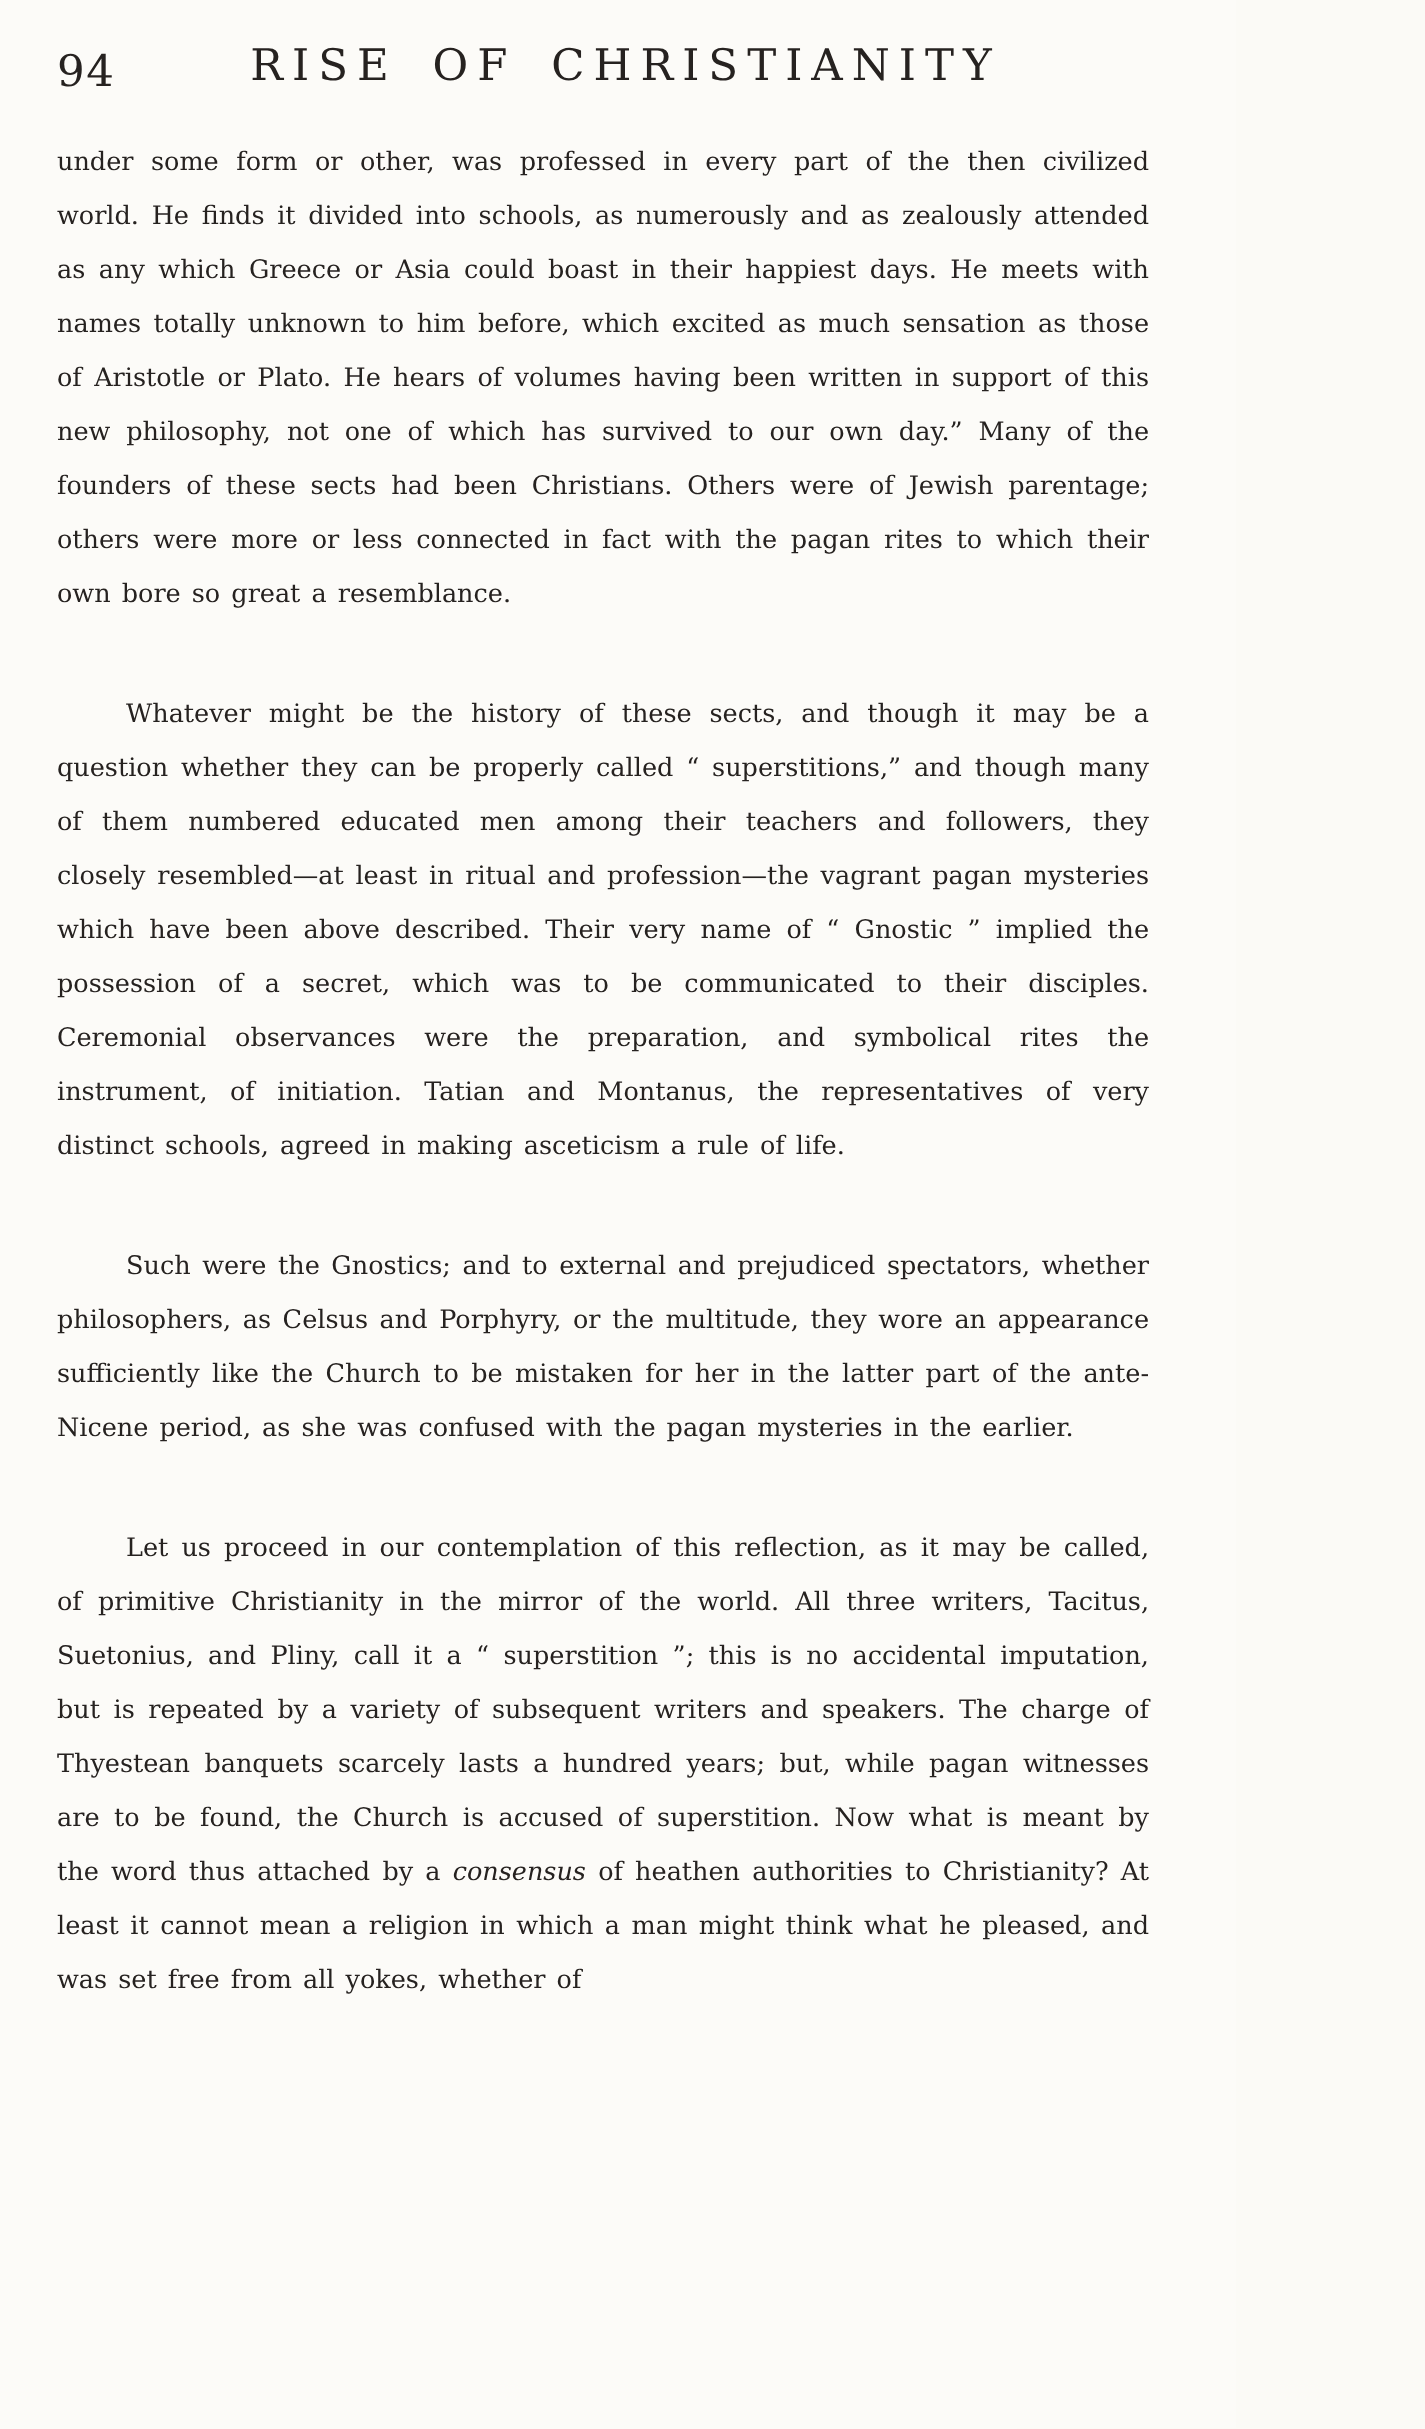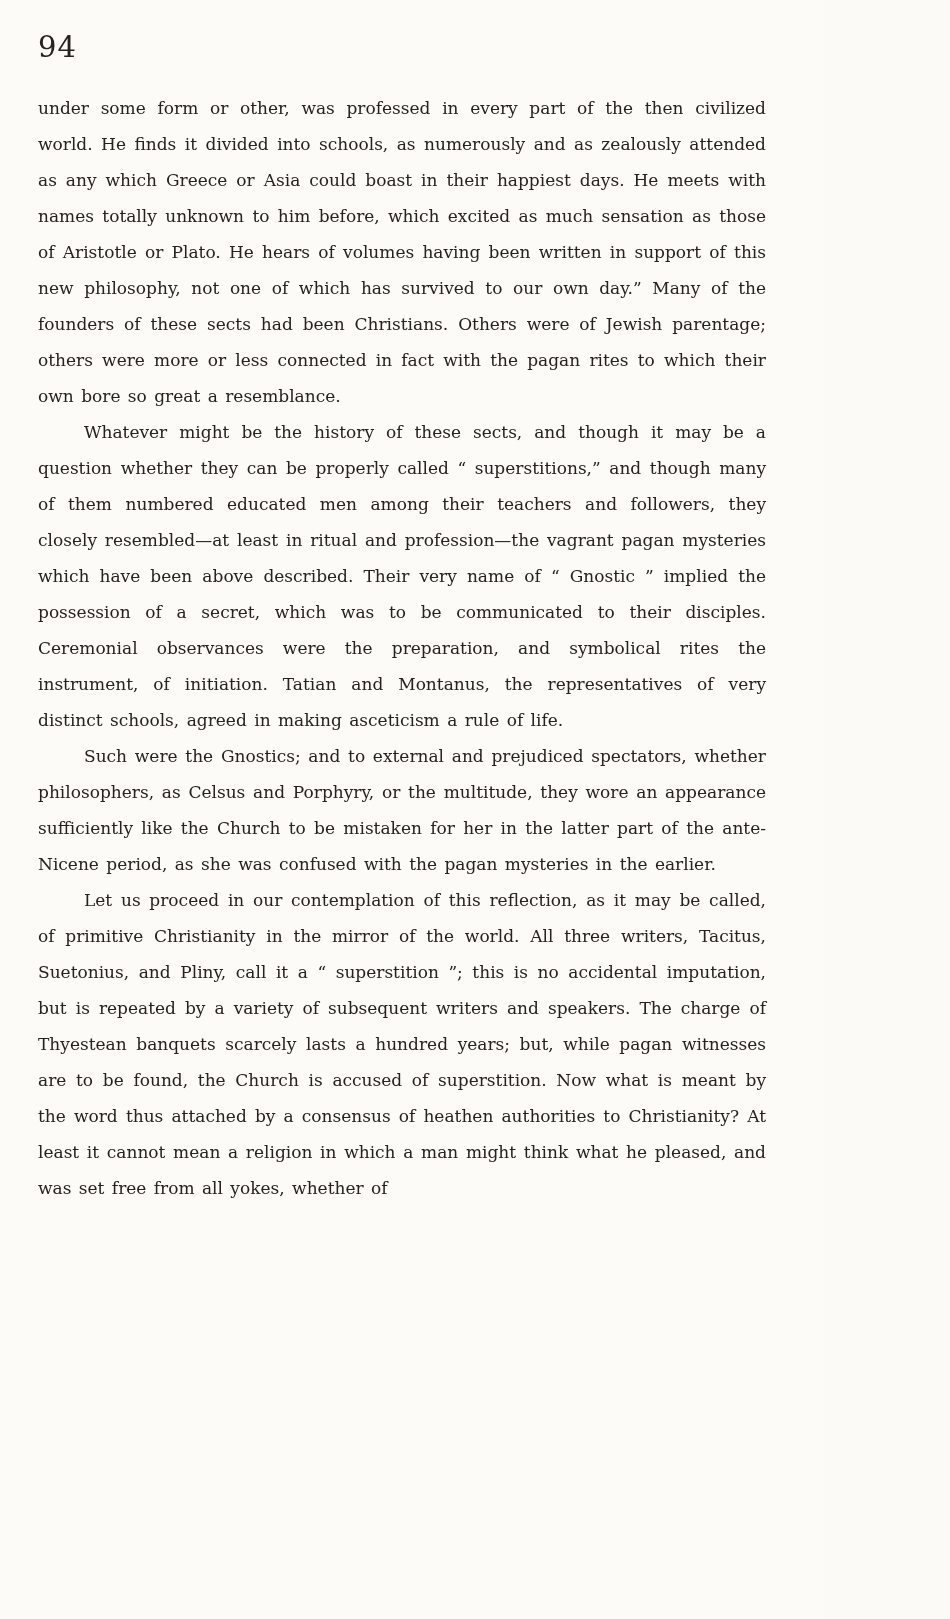--- a/index.html
+++ b/index.html
@@ -45,31 +45,34 @@
     font-size: 17px;
     line-height: 36px;
   }
   .body-text p {
     margin: 0;
     text-align: justify;
     word-spacing: 2px;
   }
   .body-text p.indented {
     text-indent: 46px;
+    margin-top: 44px;
   }
   .italic {
+    font-style: italic;
   }
 </style>
 </head>
 <body>
 
 <div class="page">
 
   <div class="page-header">
     <span class="page-number">94</span>
+    <div class="running-head">RISE  OF  CHRISTIANITY</div>
   </div>
 
   <div class="body-text">
 
     <p>under some form or other, was professed in every part of the then civilized world. He finds it divided into schools, as numerously and as zealously attended as any which Greece or Asia could boast in their happiest days. He meets with names totally unknown to him before, which excited as much sensation as those of Aristotle or Plato. He hears of volumes having been written in support of this new philosophy, not one of which has survived to our own day.” Many of the founders of these sects had been Christians. Others were of Jewish parentage; others were more or less connected in fact with the pagan rites to which their own bore so great a resemblance.</p>
 
     <p class="indented">Whatever might be the history of these sects, and though it may be a question whether they can be properly called “ superstitions,” and though many of them numbered educated men among their teachers and followers, they closely resembled—at least in ritual and profession—the vagrant pagan mysteries which have been above described. Their very name of “ Gnostic ” implied the possession of a secret, which was to be communicated to their disciples. Ceremonial observances were the preparation, and symbolical rites the instrument, of initiation. Tatian and Montanus, the representatives of very distinct schools, agreed in making asceticism a rule of life.</p>
 
     <p class="indented">Such were the Gnostics; and to external and prejudiced spectators, whether philosophers, as Celsus and Porphyry, or the multitude, they wore an appearance sufficiently like the Church to be mistaken for her in the latter part of the ante-Nicene period, as she was confused with the pagan mysteries in the earlier.</p>
 

